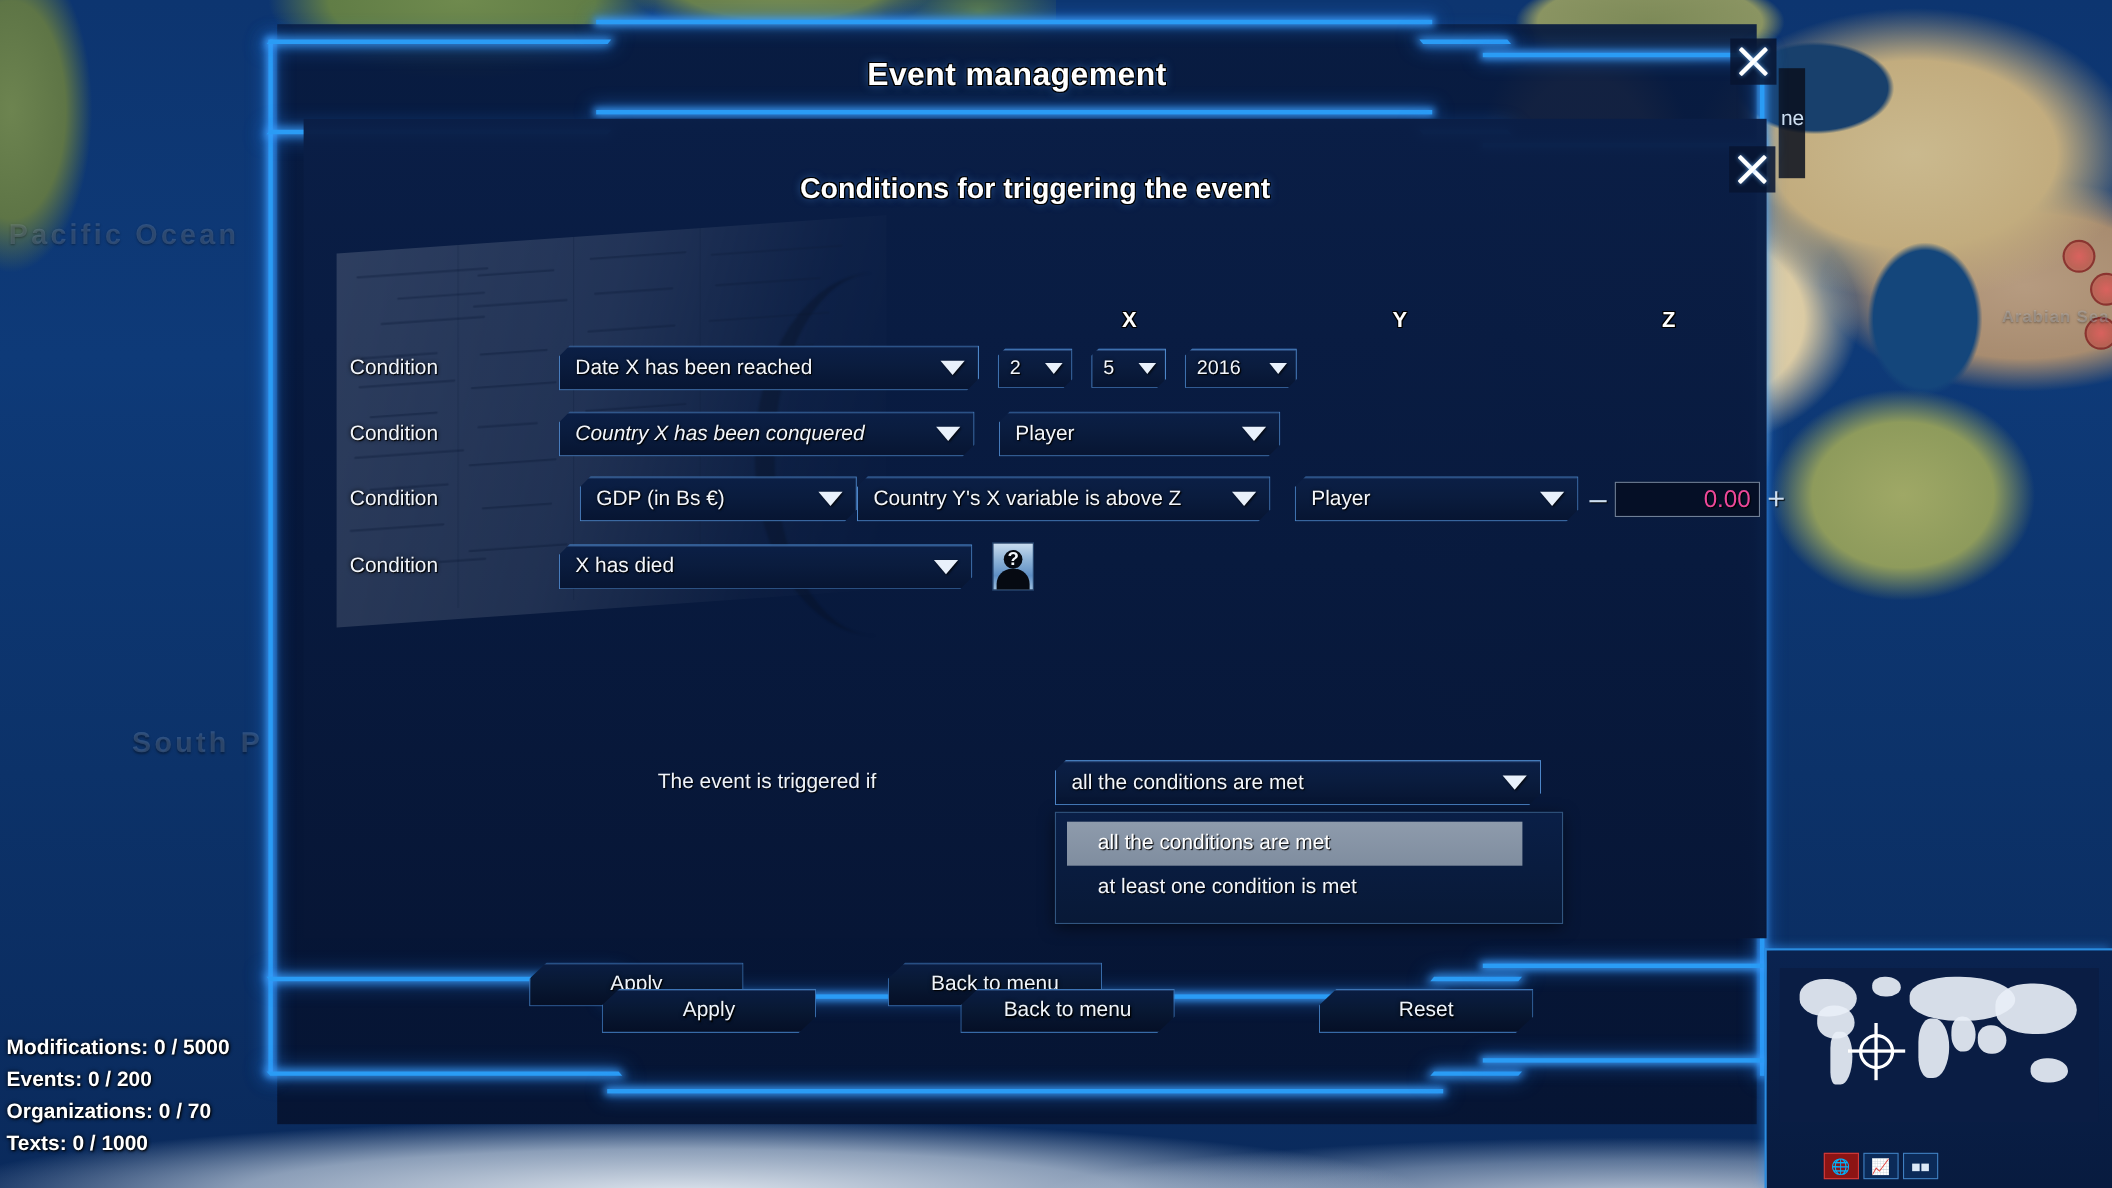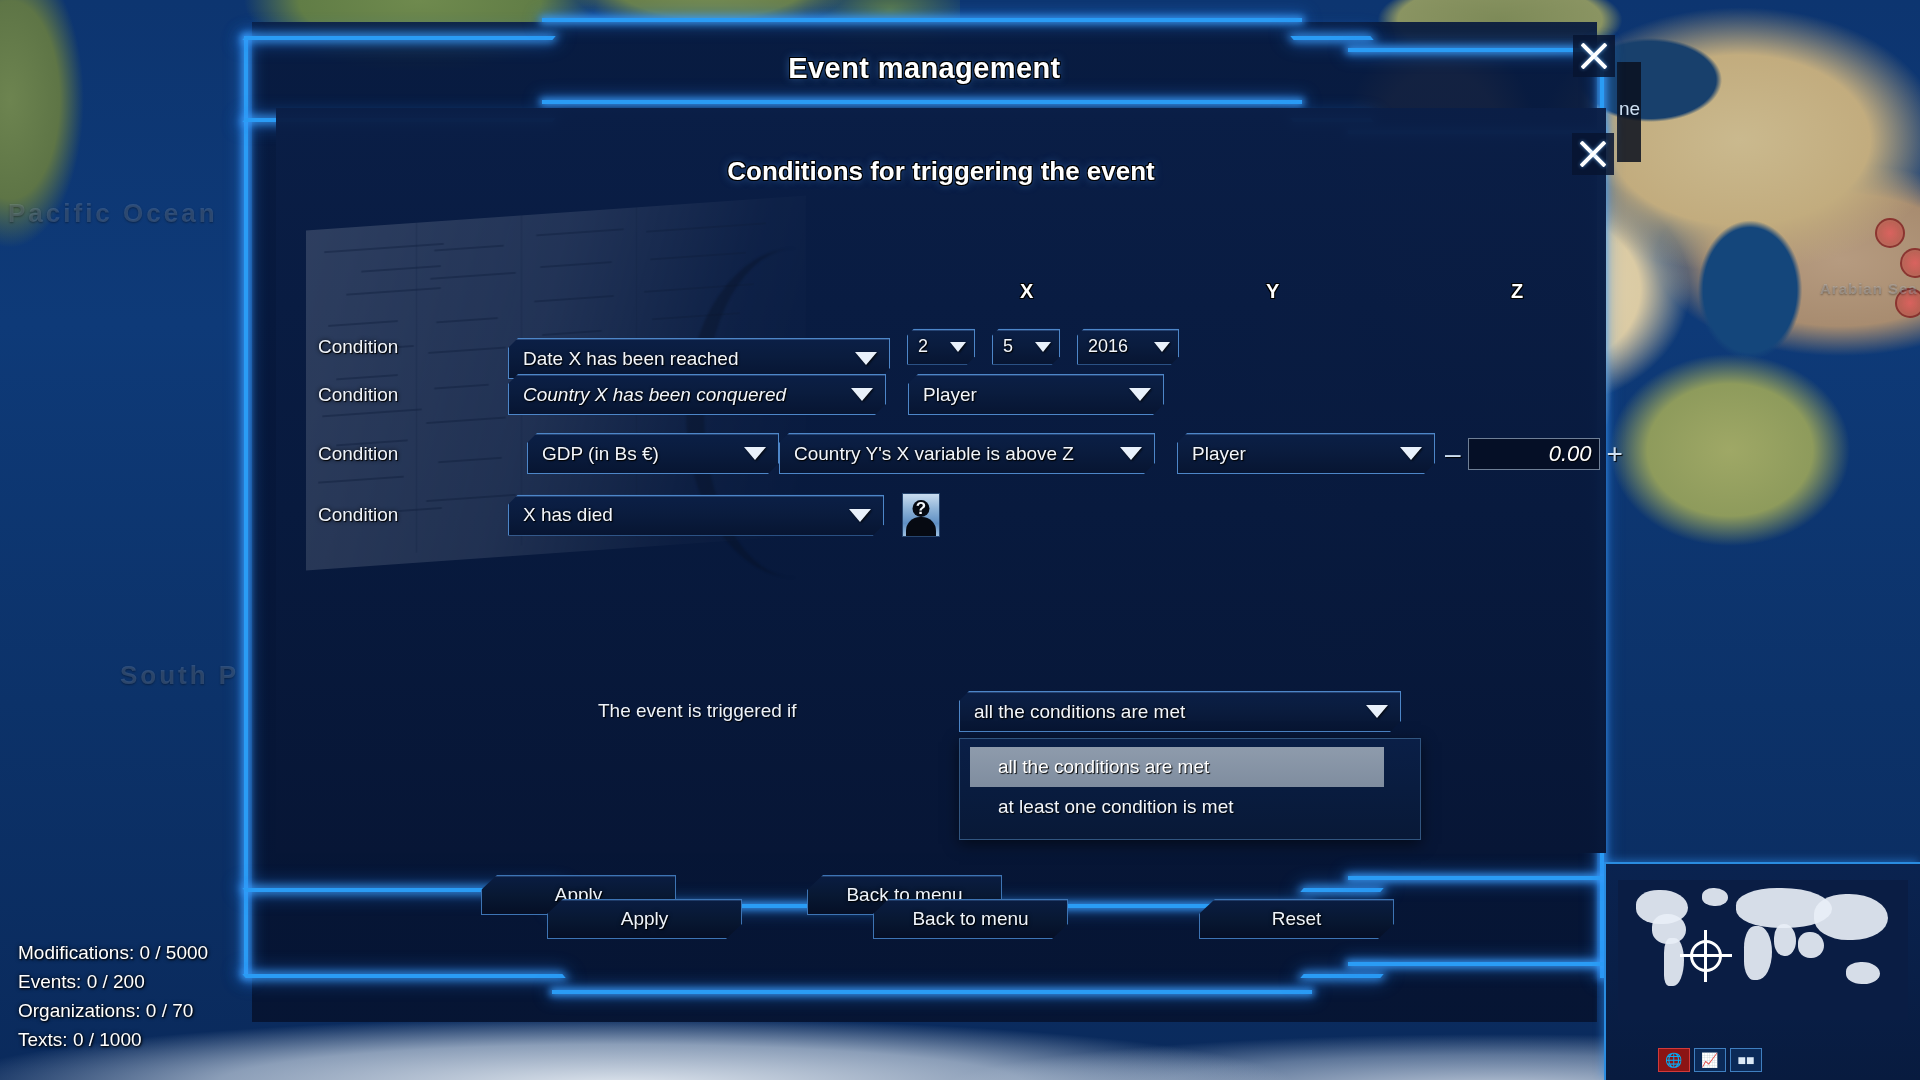--- a/index.html
+++ b/index.html
@@ -169,23 +169,22 @@
   .step-btn {
     color: #cfe0f2; font-size: 28px; line-height: 1; font-weight: 300;
     text-shadow: 1px 1px 1px #000; cursor: pointer; user-select: none;
   }
   .num-field {
     width: 132px; height: 32px;
     background: #050f26;
     border: 1px solid #6f7f96;
     display: flex; align-items: center; justify-content: flex-end;
     padding-right: 7px;
-    color: #ffffff; font-size: 22px;
+    color: #ec4899; font-size: 22px;
     text-shadow: 1px 1px 1px #000;
-    font-style: italic;
   }
 
   
   .portrait-icon {
     width: 38px; height: 44px; margin-left: 18px; position: relative; cursor: pointer;
     background: linear-gradient(180deg, #c9dcef 0%, #8fb4d8 35%, #5f8fc4 70%, #9dc0e0 100%);
     border: 1px solid #26456e;
     display: flex; align-items: center; justify-content: center;
   }
   .portrait-icon::before {
@@ -252,23 +251,24 @@
   .close-btn::before, .close-btn::after {
     content: ""; position: absolute; left: 50%; top: 50%;
     width: 34px; height: 4px; background: #ffffff; border-radius: 1px;
     box-shadow: 0 0 4px rgba(120,190,255,.7);
   }
   .close-btn::before { transform: translate(-50%,-50%) rotate(45deg); }
   .close-btn::after  { transform: translate(-50%,-50%) rotate(-45deg); }
 
   
   #stats {
-    position: absolute; left: 18px; top: 938px;
+    position: absolute; left: 6px; top: 938px;
     color: #ffffff; font-size: 19px; line-height: 29px;
     text-shadow: 1px 1px 2px #000, 0 0 4px rgba(0,0,0,.9);
+    font-weight: bold;
   }
 
   
   .minimap {
     position: absolute; left: 1604px; top: 862px; width: 316px; height: 218px;
     background: linear-gradient(180deg, #0a2350 0%, #081b3f 100%);
     border-left: 2px solid #2a8ce0; border-top: 2px solid #2a8ce0;
     box-shadow: -2px -2px 8px rgba(50,150,250,.45);
   }
   .minimap-canvas {
@@ -399,21 +399,21 @@
       <div class="ln" style="left:346px; top:112px;width:88px;"></div>
     </div>
     <div class="notes-dark-curve"></div>
 
     <div class="col-hdr" style="left:744px; top:172px;">X</div>
     <div class="col-hdr" style="left:990px; top:172px;">Y</div>
     <div class="col-hdr" style="left:1235px;top:172px;">Z</div>
 
     <div class="cond-row" style="left:42px; top:206px;">
       <div class="cond-label" style="width:190px;">Condition</div>
-      <div class="combo" style="width:382px;margin-top:24px;">
+      <div class="combo" style="width:382px;">
         <span class="txt">Date X has been reached</span>
         <span class="caret"></span>
       </div>
       <div class="combo small" style="width:68px; margin-left:17px;">
         <span class="txt">2</span>
         <span class="caret sm"></span>
       </div>
       <div class="combo small" style="width:68px; margin-left:17px;">
         <span class="txt">5</span>
         <span class="caret sm"></span>

